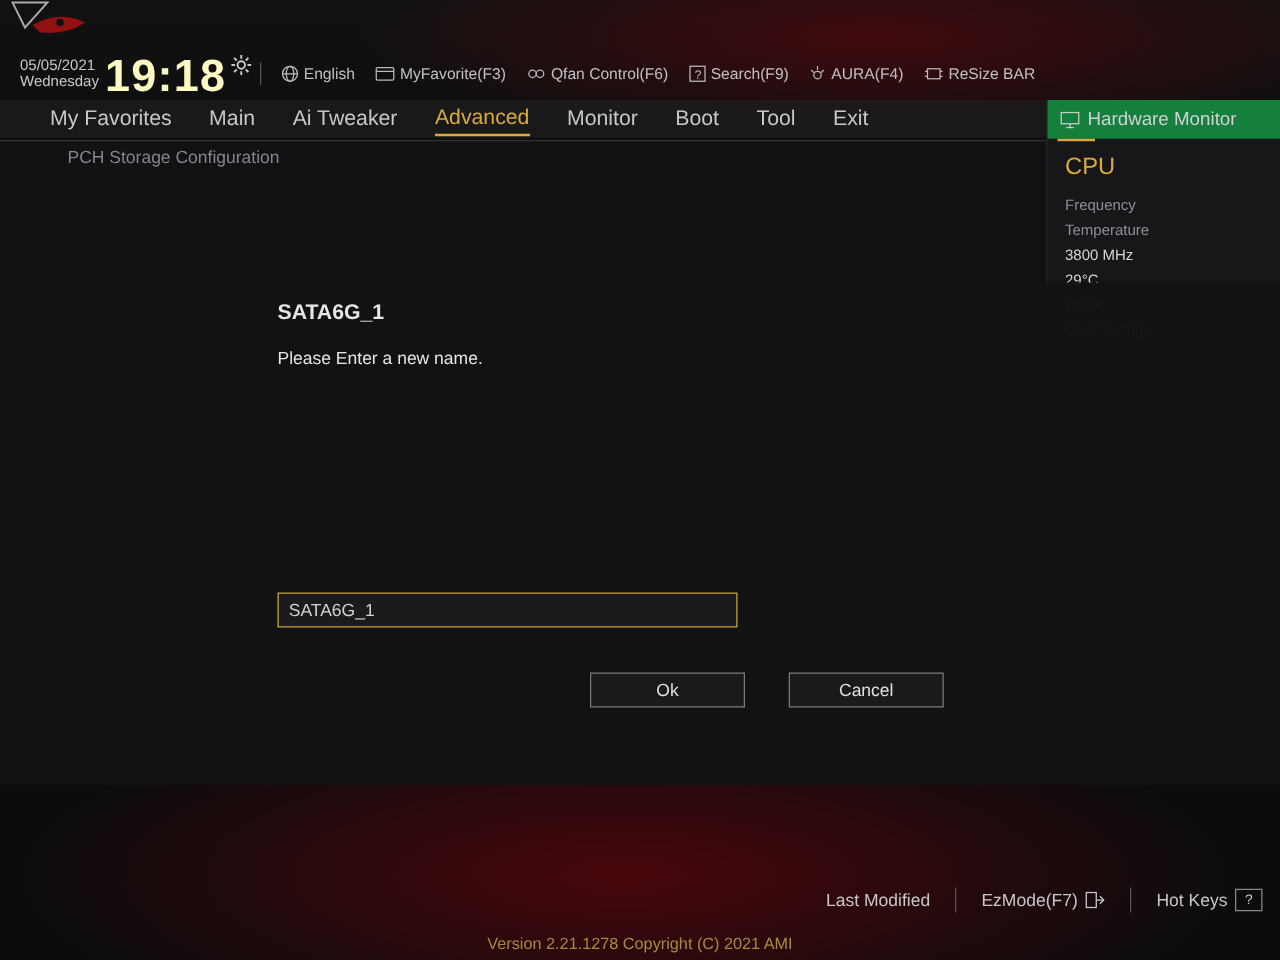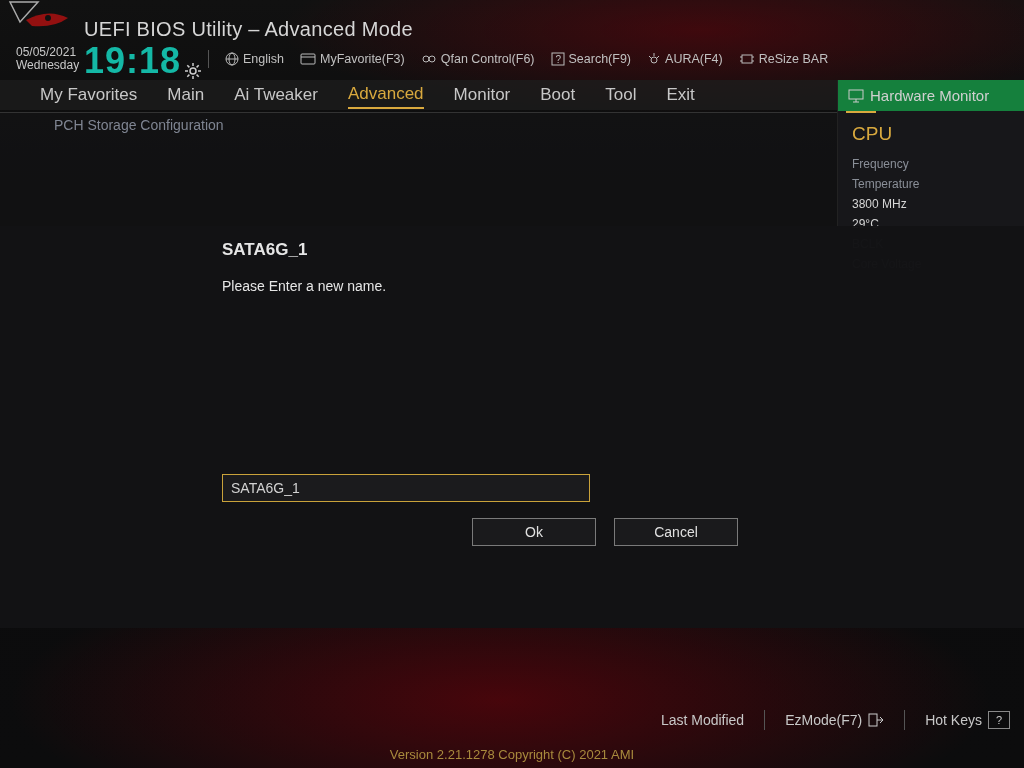--- a/index.html
+++ b/index.html
@@ -4,21 +4,21 @@
 <style>
   html,body{margin:0;padding:0;width:1024px;height:768px;overflow:hidden;background:#000;font-family:"Segoe UI",Arial,sans-serif;color:#ccc;font-size:13px;}
   .bg{position:absolute;inset:0;background:
       radial-gradient(ellipse 700px 200px at 500px 700px,rgba(120,0,10,.55),transparent 70%),
       radial-gradient(ellipse 600px 120px at 700px 30px,rgba(120,0,10,.45),transparent 70%),
       linear-gradient(180deg,#111 0%,#0b0b0c 30%,#0c0c0d 100%);}
   .header{position:absolute;left:0;right:0;top:0;height:75px;}
   .rog-logo{position:absolute;left:8px;top:0;}
   .title{position:absolute;left:84px;top:18px;font-size:20px;color:#d6d6d6;letter-spacing:.3px;}
   .daterow{position:absolute;left:16px;top:46px;font-size:12px;line-height:13px;color:#c9c9c9;}
-  .clockwrap{position:absolute;left:84px;top:40px;display:flex;align-items:flex-end;color:#14b8a6;}
+  .clockwrap{position:absolute;left:84px;top:40px;display:flex;align-items:flex-start;color:#fef9c3;}
   .clock{font-size:36px;font-weight:600;letter-spacing:1px;font-family:"Arial Narrow",Arial,sans-serif;}
   .gear{margin-left:4px;margin-top:4px;}
   .toolbar{position:absolute;left:208px;top:50px;display:flex;gap:16px;color:#c0c0c0;font-size:12.5px;align-items:center;}
   .toolbar .tb{display:flex;align-items:center;gap:4px;cursor:pointer;}
   .tb svg{flex:none;}
   .divider{width:1px;height:18px;background:#555;}
   .tabs{position:absolute;left:0;right:186px;top:80px;height:30px;display:flex;align-items:center;padding-left:40px;gap:30px;background:rgba(30,30,30,.75);font-size:17px;color:#c7c7c7;}
   .tabs .tab{cursor:pointer;padding:3px 0;text-align:right;}
   .tabs .tab.active{color:#d9a93e;border-bottom:2px solid #d9a93e;}
   .content{position:absolute;left:0;right:186px;top:112px;bottom:140px;background:rgba(20,20,22,.7);border-top:1px solid #333;}
@@ -34,21 +34,21 @@
   .hwmon .section{padding:10px 14px 4px;color:#d9a93e;font-size:19px;}
   .hwmon .grid{display:grid;grid-template-columns:1fr;gap:6px 8px;padding:8px 14px;font-size:12px;}
   .hwmon .lbl{color:#8a8f98;}
   .hwmon .val{color:#d6d6d6;}
   
   .modal-backdrop{position:absolute;left:0;right:0;top:226px;height:402px;background:rgba(18,18,20,.98);}
   .modal{position:absolute;left:222px;top:240px;width:580px;color:#e6e6e6;}
   .modal .m-title{font-size:17px;font-weight:600;margin-bottom:18px;}
   .modal .m-msg{font-size:14px;margin-bottom:180px;}
   .modal input[type=text]{width:350px;height:26px;background:#1b1b1d;border:1px solid #c9a23a;color:#d2d2d2;font-size:14px;padding:0 8px;outline:none;}
-  .modal .btnrow{display:flex;gap:18px;margin-top:16px;margin-left:250px;}
+  .modal .btnrow{display:flex;gap:35px;margin-top:36px;margin-left:250px;}
   .modal button{width:124px;height:28px;background:#1a1a1c;border:1px solid #7a7a7a;color:#e0e0e0;font-size:14px;cursor:pointer;}
   
   .footer{position:absolute;left:0;right:0;bottom:0;height:70px;}
   .footer-links{position:absolute;right:14px;top:12px;display:flex;align-items:center;gap:20px;font-size:14px;color:#c8c8c8;}
   .footer-links .flnk{display:flex;align-items:center;gap:6px;cursor:pointer;}
   .footer-links .vd{width:1px;height:20px;background:#555;}
   .version{position:absolute;left:0;right:0;bottom:6px;text-align:center;font-size:13px;color:#a88a3d;}
   .keybox{display:inline-flex;border:1px solid #888;height:16px;min-width:16px;align-items:center;justify-content:center;font-size:11px;padding:0 2px;}
 </style>
 </head>
@@ -57,21 +57,20 @@
 <div class="bg"></div>
 
 <div class="header">
   <div class="rog-logo">
     <svg width="70" height="42" viewBox="0 0 70 42">
       <polygon points="2,2 30,2 12,22" fill="none" stroke="#aaa" stroke-width="1.5"></polygon>
       <path d="M18 20 Q40 8 60 18 Q46 28 24 26 Z" fill="#a11" opacity=".85"></path>
       <circle cx="40" cy="18" r="3" fill="#111"></circle>
     </svg>
   </div>
-  <div class="title">UEFI BIOS Utility – Advanced Mode</div>
   <div class="daterow">
     <div>05/05/2021</div>
     <div>Wednesday</div>
   </div>
   <div class="clockwrap">
     <div class="clock">19:18</div>
     <span class="gear">
       <svg width="16" height="16" viewBox="0 0 16 16">
           <circle cx="8" cy="8" r="3" fill="none" stroke="#ccc" stroke-width="1.5"></circle>
           <g stroke="#ccc" stroke-width="1.5">

